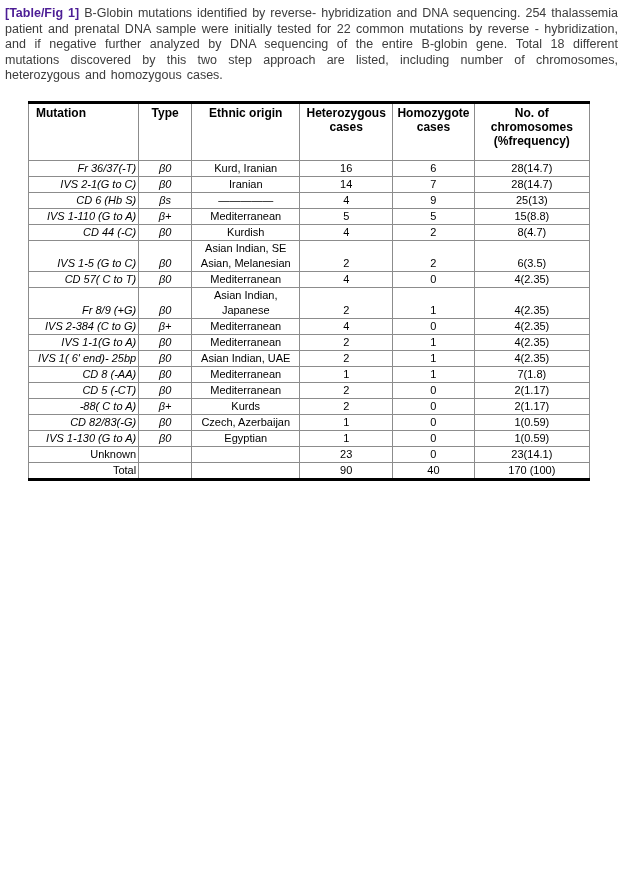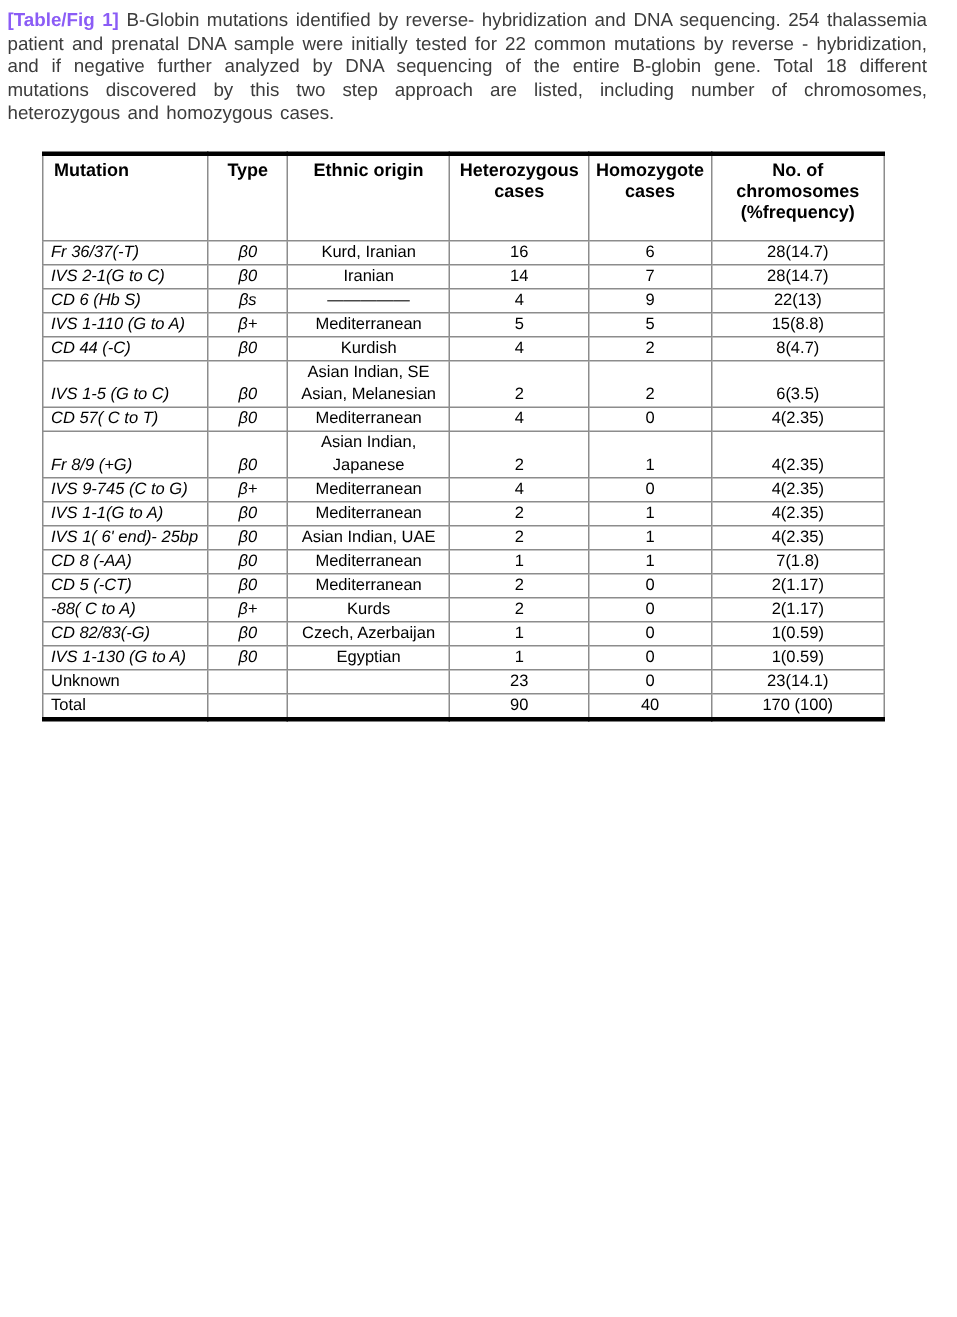--- a/index.html
+++ b/index.html
@@ -11,21 +11,21 @@
     overflow: hidden;
   }
   .caption {
     margin: 6px 20px 0 5px;
     font-size: 12.5px;
     line-height: 15.6px;
     text-align: justify;
     color: #3c3c3c;
     word-spacing: 1.5px;
   }
-  .caption b { color: #8b5cf6; }
+  .caption b { color: #4c1d95; }
   table.datatable {
     border-collapse: collapse;
     table-layout: fixed;
     width: 562px;
     margin: 17px 0 0 28px;
     border-top: 3px solid #000;
     border-bottom: 3px solid #000;
     border-left: 1px solid #8c8c8c;
     border-right: 1px solid #8c8c8c;
   }
@@ -48,21 +48,21 @@
   .datatable td {
     height: 16px;
     font-size: 11px;
     line-height: 15px;
     padding: 0 2px;
     text-align: center;
     vertical-align: bottom;
     white-space: pre-line;
   }
   .datatable td.col-mutation {
-    text-align: left;
+    text-align: right;
     padding-left: 5px;
     font-style: italic;
   }
   .datatable td.col-type { font-style: italic; }
   .datatable td.plain { font-style: normal; }
   .col-mutation { width: 108px; }
   .col-type     { width: 52px; }
   .col-ethnic   { width: 106px; }
   .col-het      { width: 91px; }
   .col-hom      { width: 80px; }
@@ -105,21 +105,21 @@
           <td class="col-het">14</td>
           <td class="col-hom">7</td>
           <td class="col-chrom">28(14.7)</td>
         </tr>
         <tr>
           <td class="col-mutation">CD 6 (Hb S)</td>
           <td class="col-type">βs</td>
           <td class="col-ethnic">—————</td>
           <td class="col-het">4</td>
           <td class="col-hom">9</td>
-          <td class="col-chrom">22(13)</td>
+          <td class="col-chrom">25(13)</td>
         </tr>
         <tr>
           <td class="col-mutation">IVS 1-110 (G to A)</td>
           <td class="col-type">β+</td>
           <td class="col-ethnic">Mediterranean</td>
           <td class="col-het">5</td>
           <td class="col-hom">5</td>
           <td class="col-chrom">15(8.8)</td>
         </tr>
         <tr>
@@ -150,21 +150,21 @@
         <tr>
           <td class="col-mutation">Fr 8/9 (+G)</td>
           <td class="col-type">β0</td>
           <td class="col-ethnic">Asian Indian,
 Japanese</td>
           <td class="col-het">2</td>
           <td class="col-hom">1</td>
           <td class="col-chrom">4(2.35)</td>
         </tr>
         <tr>
-          <td class="col-mutation">IVS 9-745 (C to G)</td>
+          <td class="col-mutation">IVS 2-384 (C to G)</td>
           <td class="col-type">β+</td>
           <td class="col-ethnic">Mediterranean</td>
           <td class="col-het">4</td>
           <td class="col-hom">0</td>
           <td class="col-chrom">4(2.35)</td>
         </tr>
         <tr>
           <td class="col-mutation">IVS 1-1(G to A)</td>
           <td class="col-type">β0</td>
           <td class="col-ethnic">Mediterranean</td>

